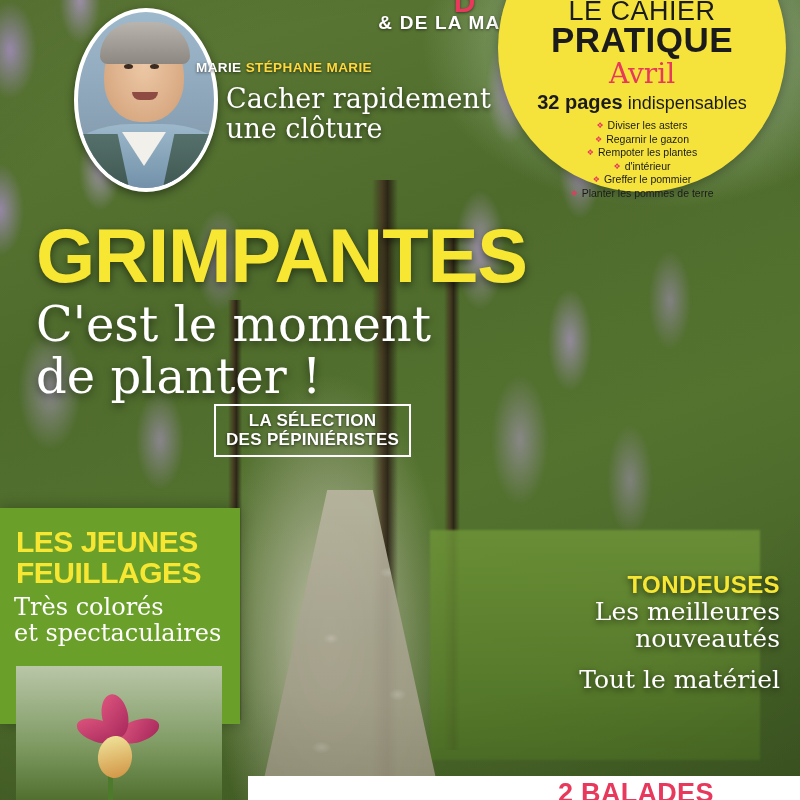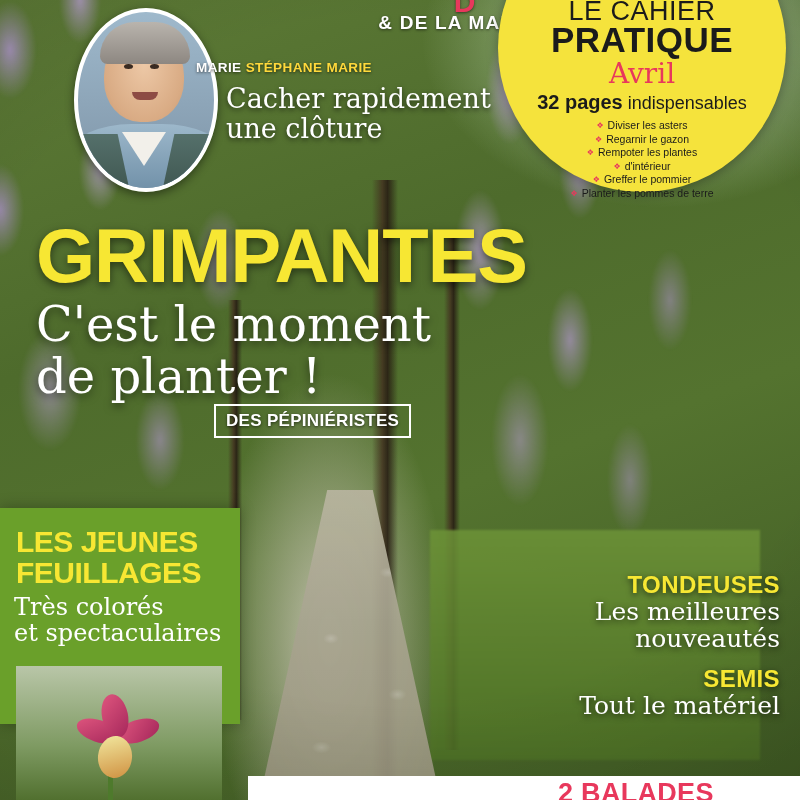--- a/index.html
+++ b/index.html
@@ -430,20 +430,21 @@
       <li>Planter les pommes de terre</li>
     </ul>
   </div>
 
   <div class="grimpantes">GRIMPANTES</div>
   <div class="cest">
     <div>C'est le moment</div>
     <div>de planter !</div>
   </div>
   <div class="selection">
+    <div>LA SÉLECTION</div>
     <div>DES PÉPINIÉRISTES</div>
   </div>
 
   <div class="panel-green">
     <div class="t1">
       <div>LES JEUNES</div>
       <div>FEUILLAGES</div>
     </div>
     <div class="t2">
       <div>Très colorés</div>
@@ -460,21 +461,20 @@
     </div>
   </div>
 
   <div class="right-teasers">
     <div>
       <div class="kicker">TONDEUSES</div>
       <div class="body">Les meilleures</div>
       <div class="body">nouveautés</div>
     </div>
     <div class="grp2">
-      <div class="kicker">SEMIS</div>
       <div class="body">Tout le matériel</div>
     </div>
   </div>
 
   <div class="bottom-strip">
     <div class="txt">2 BALADES</div>
   </div>
 
 </div>
 

